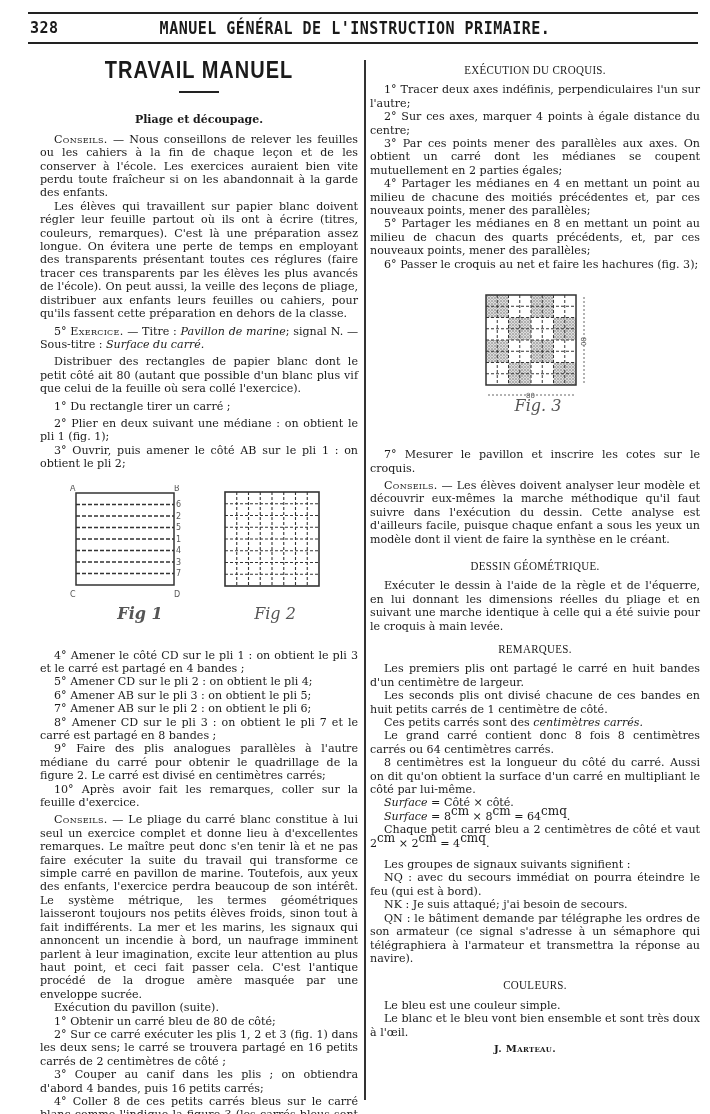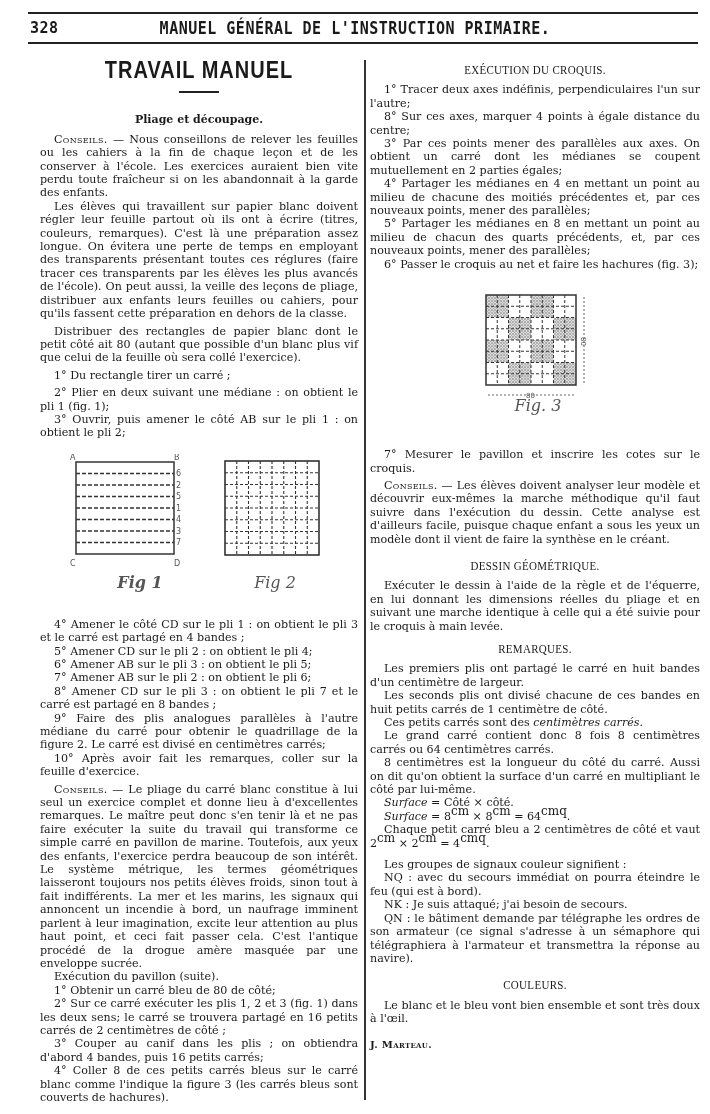--- a/index.html
+++ b/index.html
@@ -19,21 +19,21 @@
   p.gap { margin-top:4px; }
   .sc { font-variant:small-caps; letter-spacing:0.3px; }
   .big-title { font-family:"Liberation Sans","DejaVu Sans",sans-serif; font-weight:bold;
                font-size:20px; text-align:center; letter-spacing:1px; margin:2px 0 0 0; text-indent:0;
                transform:scaleY(1.15); }
   .short-rule { width:40px; height:2px; background:#222; margin:14px auto 0; }
   .sub-title { font-weight:bold; font-size:11px; text-align:center; margin:20px 0 6px; text-indent:0; }
   .sec-title { text-align:center; font-size:11px; text-indent:0; margin:4px 0 6px; letter-spacing:0.3px;
                font-family:"Liberation Serif","DejaVu Serif",serif; transform:scaleY(1.1); }
   i { font-style:italic; }
-  .sig { text-align:left; font-weight:bold; font-size:10px; padding-right:20px; text-indent:0; margin-top:12px; }
+  .sig { text-align:center; font-weight:bold; font-size:10px; padding-right:20px; text-indent:0; margin-top:3px; }
   .figs-row { position:relative; height:170px; margin:6px 0 2px; }
   .fig { position:absolute; }
   .fig svg { display:block; }
   .fig-cap { font-family:"DejaVu Serif",serif; font-size:16px; color:#555; text-align:center; position:absolute; font-style:italic; }
   .fig3-wrap { position:relative; height:155px; margin:12px 0 10px; }
   sup { font-size:12px; vertical-align:super; line-height:0; }
 </style>
 </head>
 <body>
 
@@ -47,20 +47,21 @@
 <div class="divider"></div>
 
 <div class="col left">
   <p class="big-title">TRAVAIL MANUEL</p>
   <div class="short-rule"></div>
   <p class="sub-title">Pliage et découpage.</p>
 
   <p><span class="sc">Conseils.</span><span> — Nous conseillons de relever les feuilles ou les cahiers à la fin de chaque leçon et de les conserver à l'école. Les exercices auraient bien vite perdu toute fraîcheur si on les abandonnait à la garde des enfants.</span></p>
   <p>Les élèves qui travaillent sur papier blanc doivent régler leur feuille partout où ils ont à écrire (titres, couleurs, remarques). C'est là une préparation assez longue. On évitera une perte de temps en employant des transparents présentant toutes ces réglures (faire tracer ces transparents par les élèves les plus avancés de l'école). On peut aussi, la veille des leçons de pliage, distribuer aux enfants leurs feuilles ou cahiers, pour qu'ils fassent cette préparation en dehors de la classe.</p>
 
+  <p class="gap"><span>5° </span><span class="sc">Exercice.</span><span> — Titre : </span><i>Pavillon de marine</i><span>; signal N. — Sous-titre : </span><i>Surface du carré.</i></p>
 
   <p class="gap">Distribuer des rectangles de papier blanc dont le petit côté ait 80 (autant que possible d'un blanc plus vif que celui de la feuille où sera collé l'exercice).</p>
   <p class="gap">1° Du rectangle tirer un carré ;</p>
   <p class="gap">2° Plier en deux suivant une médiane : on obtient le pli 1 (fig. 1);</p>
   <p>3° Ouvrir, puis amener le côté AB sur le pli 1 : on obtient le pli 2;</p>
 
   <div class="figs-row">
     <div class="fig" style="left:22px; top:8px;">
       <svg width="140" height="120" viewBox="0 0 140 120">
         <rect x="14" y="8" width="98" height="92" fill="none" stroke="#333" stroke-width="1.5"></rect>
@@ -126,21 +127,21 @@
   <p>Exécution du pavillon (suite).</p>
   <p>1° Obtenir un carré bleu de 80 de côté;</p>
   <p>2° Sur ce carré exécuter les plis 1, 2 et 3 (fig. 1) dans les deux sens; le carré se trouvera partagé en 16 petits carrés de 2 centimètres de côté ;</p>
   <p>3° Couper au canif dans les plis ; on obtiendra d'abord 4 bandes, puis 16 petits carrés;</p>
   <p>4° Coller 8 de ces petits carrés bleus sur le carré blanc comme l'indique la figure 3 (les carrés bleus sont couverts de hachures).</p>
 </div>
 
 <div class="col right">
   <p class="sec-title" style="margin-top:2px;">EXÉCUTION DU CROQUIS.</p>
   <p>1° Tracer deux axes indéfinis, perpendiculaires l'un sur l'autre;</p>
-  <p>8° Sur ces axes, marquer 4 points à égale distance du centre;</p>
+  <p>2° Sur ces axes, marquer 4 points à égale distance du centre;</p>
   <p>3° Par ces points mener des parallèles aux axes. On obtient un carré dont les médianes se coupent mutuellement en 2 parties égales;</p>
   <p>4° Partager les médianes en 4 en mettant un point au milieu de chacune des moitiés précédentes et, par ces nouveaux points, mener des parallèles;</p>
   <p>5° Partager les médianes en 8 en mettant un point au milieu de chacun des quarts précédents, et, par ces nouveaux points, mener des parallèles;</p>
   <p>6° Passer le croquis au net et faire les hachures (fig. 3);</p>
 
   <div class="fig3-wrap">
     <svg width="110" height="110" viewBox="0 0 110 110" style="position:absolute; left:112px; top:8px;">
       <defs>
         <pattern id="hatch" width="3" height="3" patternUnits="userSpaceOnUse">
           <rect width="3" height="3" fill="#ddd"></rect>
@@ -196,21 +197,22 @@
   <p class="sec-title" style="margin-top:10px;">REMARQUES.</p>
   <p>Les premiers plis ont partagé le carré en huit bandes d'un centimètre de largeur.</p>
   <p>Les seconds plis ont divisé chacune de ces bandes en huit petits carrés de 1 centimètre de côté.</p>
   <p><span>Ces petits carrés sont des </span><i>centimètres carrés.</i></p>
   <p>Le grand carré contient donc 8 fois 8 centimètres carrés ou 64 centimètres carrés.</p>
   <p>8 centimètres est la longueur du côté du carré. Aussi on dit qu'on obtient la surface d'un carré en multipliant le côté par lui-même.</p>
   <p><i>Surface</i><span> = Côté × côté.</span></p>
   <p><i>Surface</i><span> = 8</span><sup>cm</sup><span> × 8</span><sup>cm</sup><span> = 64</span><sup>cmq</sup><span>.</span></p>
   <p><span>Chaque petit carré bleu a 2 centimètres de côté et vaut 2</span><sup>cm</sup><span> × 2</span><sup>cm</sup><span> = 4</span><sup>cmq</sup><span>.</span></p>
 
-  <p class="gap" style="margin-top:8px;">Les groupes de signaux couleur signifient :</p>
+  <p class="gap" style="margin-top:8px;">Les groupes de signaux suivants signifient :</p>
   <p>NQ : avec du secours immédiat on pourra éteindre le feu (qui est à bord).</p>
   <p>NK : Je suis attaqué; j'ai besoin de secours.</p>
   <p>QN : le bâtiment demande par télégraphe les ordres de son armateur (ce signal s'adresse à un sémaphore qui télégraphiera à l'armateur et transmettra la réponse au navire).</p>
 
   <p class="sec-title" style="margin-top:14px;">COULEURS.</p>
+  <p>Le bleu est une couleur simple.</p>
   <p>Le blanc et le bleu vont bien ensemble et sont très doux à l'œil.</p>
   <p class="sig sc">J. Marteau.</p>
 </div>
 
 </body></html>

